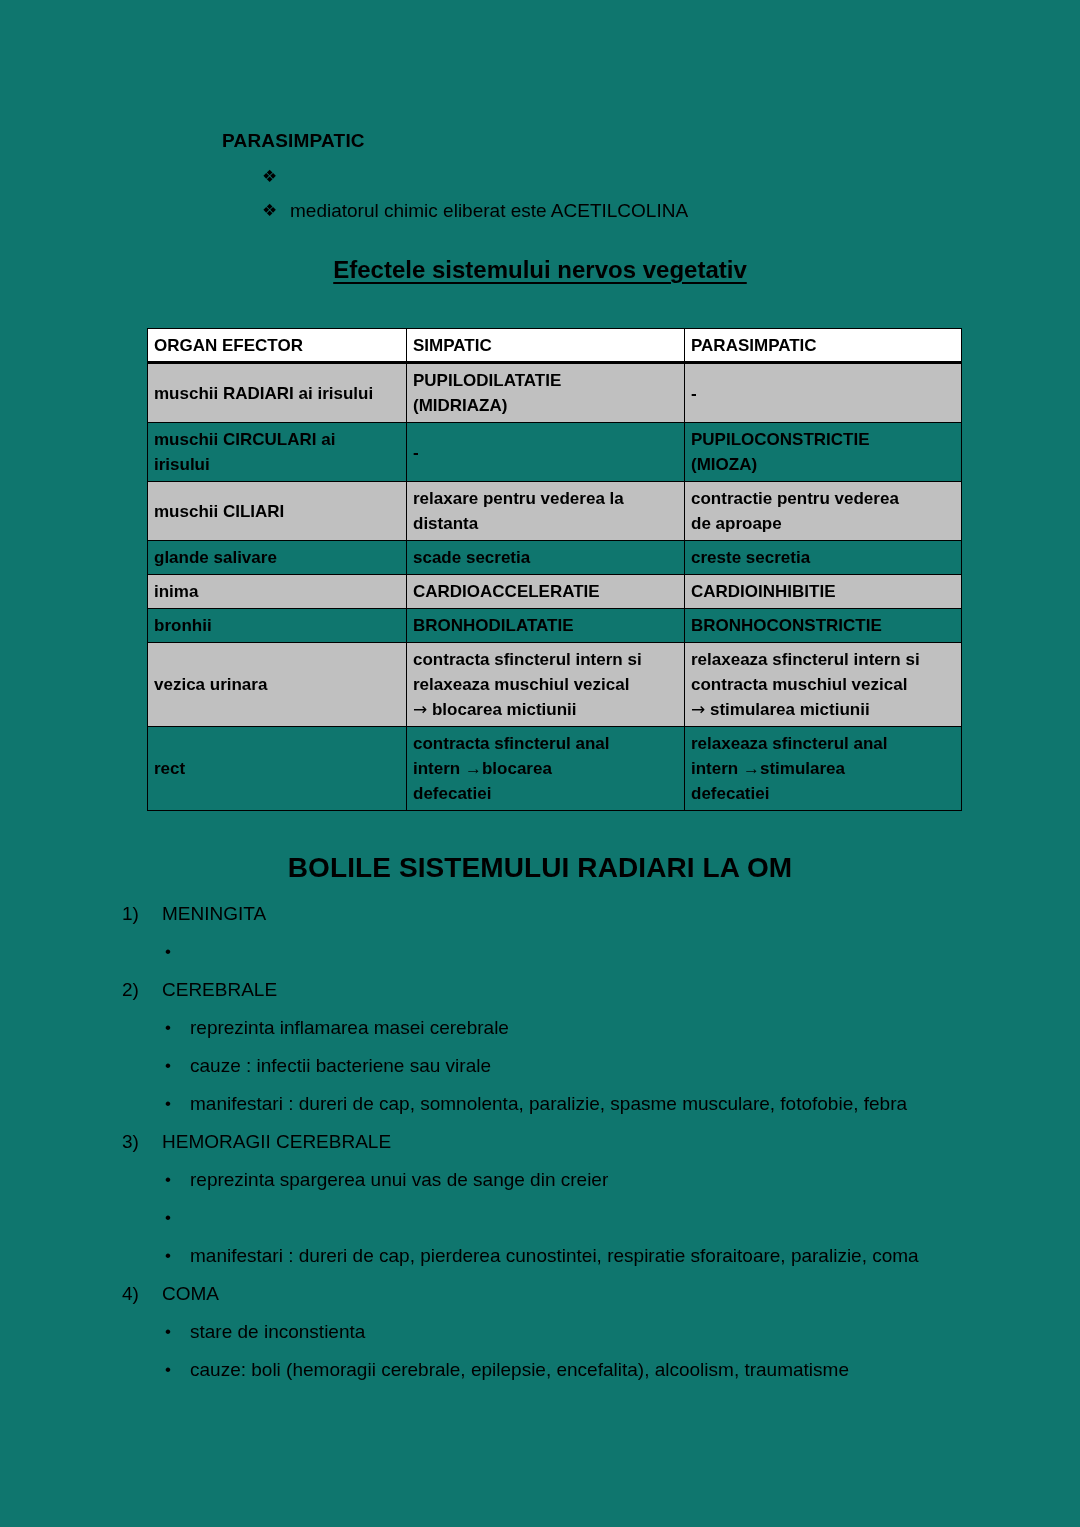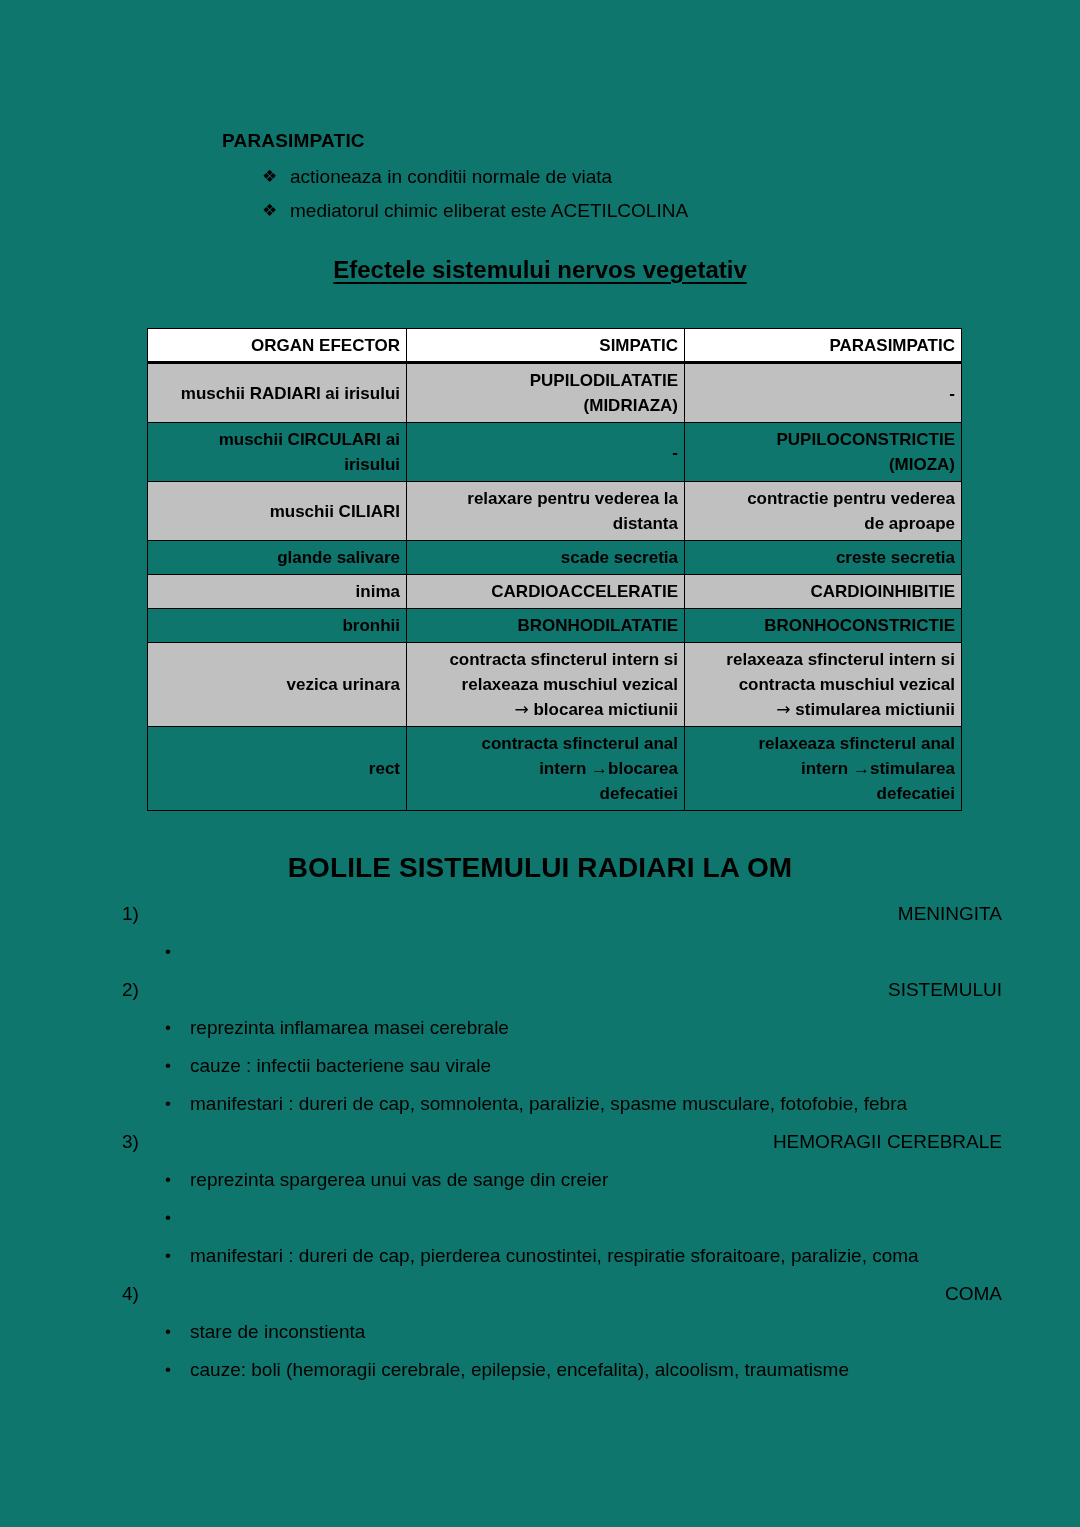--- a/index.html
+++ b/index.html
@@ -78,21 +78,21 @@
     font-size: 17px;
     font-weight: bold;
   }
   .effects-table col.c1 { width: 259px; }
   .effects-table col.c2 { width: 278px; }
   .effects-table col.c3 { width: 277px; }
 
   .effects-table td,
   .effects-table th {
     border: 1.4px solid #000;
-    text-align: right;
+    text-align: left;
     vertical-align: middle;
     padding: 4px 6px;
     line-height: 25px;
     font-weight: bold;
   }
   .effects-table thead th {
     border-bottom: 3.5px solid #000;
     height: 28px;
     padding: 2px 6px;
     background: #ffffff;
@@ -129,21 +129,21 @@
 
   .disease-title-row {
     display: flex;
     font-size: 19px;
     line-height: 38px;
   }
   .disease-num {
     width: 40px;
     flex: 0 0 40px;
   }
-  .disease-name { flex: 1 1 auto; text-align: right; }
+  .disease-name { flex: 1 1 auto; }
 
   .sub-list { margin: 0; }
   .sub-item {
     display: flex;
     font-size: 19px;
     line-height: 38px;
     padding-left: 43px;
   }
   .sub-bullet {
     width: 25px;
@@ -158,21 +158,20 @@
 </head>
 <body>
 
 <div class="page">
 
   <div class="top-heading">PARASIMPATIC</div>
 
   <div class="diamond-list">
       <div class="diamond-item">
         <span class="diamond-bullet">❖</span>
-        <span>actioneaza in conditii normale de viata</span>
       </div>
       <div class="diamond-item">
         <span class="diamond-bullet">❖</span>
         <span>mediatorul chimic eliberat este ACETILCOLINA</span>
       </div>
     </div>
 
   <div class="section-title">Efectele sistemului nervos vegetativ</div>
 
   <table class="effects-table">
@@ -242,21 +241,21 @@
         </div>
         <div class="sub-list">
           <div class="sub-item">
             <span class="sub-bullet">•</span>
           </div>
         </div>
       </div>
       <div class="disease-block">
         <div class="disease-title-row">
           <span class="disease-num">2)</span>
-          <span class="disease-name">SISTEMULUI</span>
+          <span class="disease-name">CEREBRALE</span>
         </div>
         <div class="sub-list">
           <div class="sub-item">
             <span class="sub-bullet">•</span>
             <span class="sub-text">reprezinta inflamarea masei cerebrale</span>
           </div>
           <div class="sub-item">
             <span class="sub-bullet">•</span>
             <span class="sub-text">cauze : infectii bacteriene sau virale</span>
           </div>

